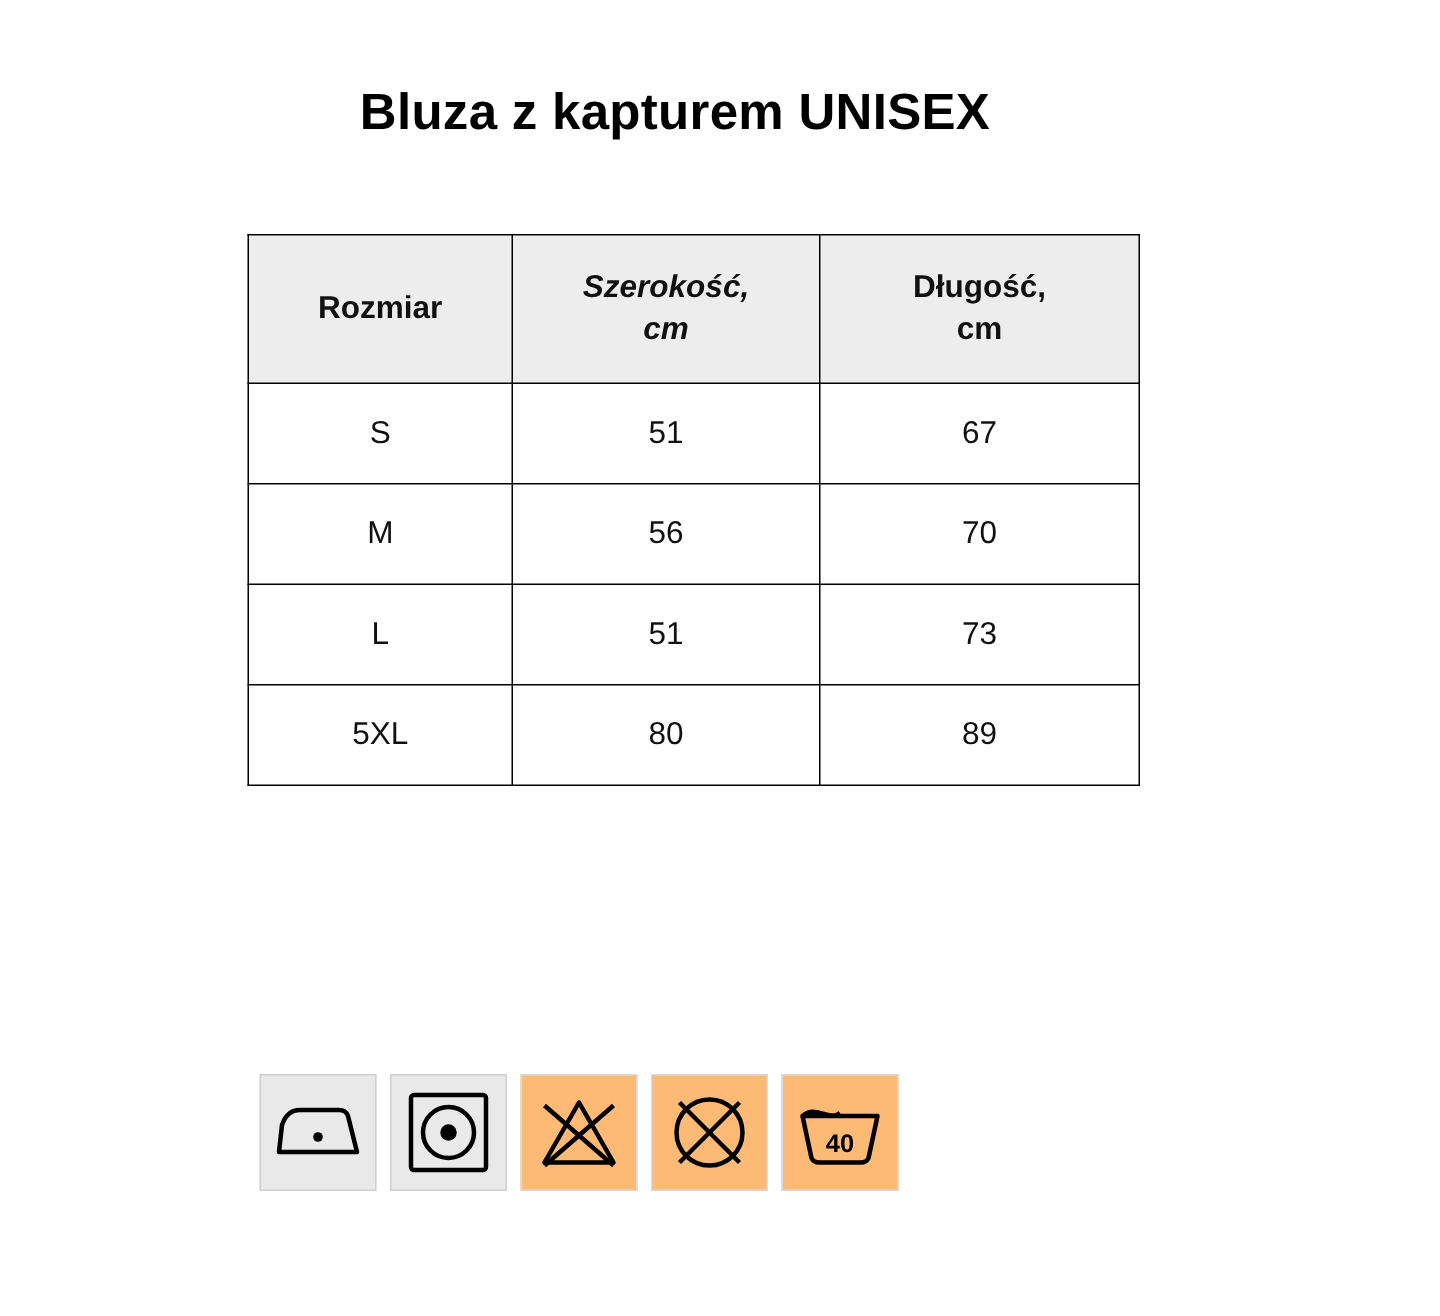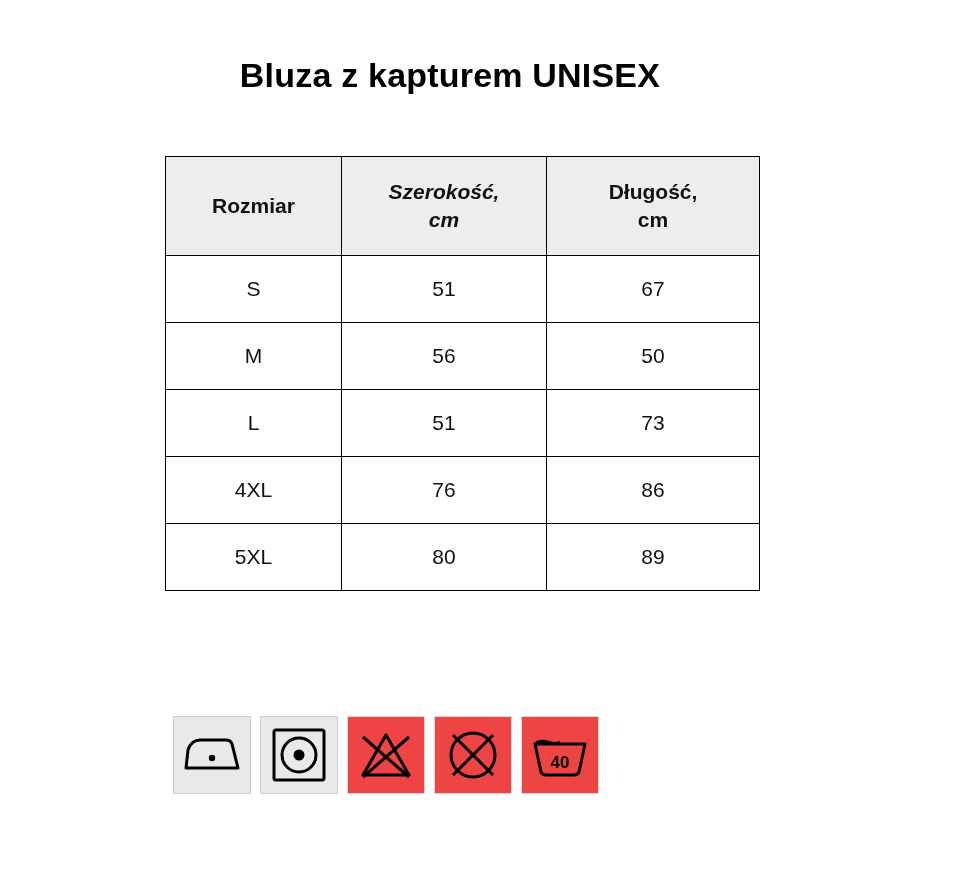--- a/index.html
+++ b/index.html
@@ -70,21 +70,21 @@
     position: absolute;
     left: 173px;
     top: 716px;
     display: flex;
     gap: 9px;
   }
   .care-icon {
     width: 78px;
     height: 78px;
     border: 1px solid #d8d8d8;
-    background: #ef4444;
+    background: #fdba74;
     box-sizing: border-box;
     display: flex;
     align-items: center;
     justify-content: center;
   }
   .care-icon.shaded {
     background: #e9e9e9;
     border-color: #cfcfcf;
   }
   .care-icon svg {
@@ -116,31 +116,26 @@
     </thead>
     <tbody>
       <tr>
         <td>S</td>
         <td>51</td>
         <td>67</td>
       </tr>
       <tr>
         <td>M</td>
         <td>56</td>
-        <td>50</td>
+        <td>70</td>
       </tr>
       <tr>
         <td>L</td>
         <td>51</td>
         <td>73</td>
-      </tr>
-      <tr>
-        <td>4XL</td>
-        <td>76</td>
-        <td>86</td>
       </tr>
       <tr>
         <td>5XL</td>
         <td>80</td>
         <td>89</td>
       </tr>
     </tbody>
   </table>
 
   <div class="care-row">

